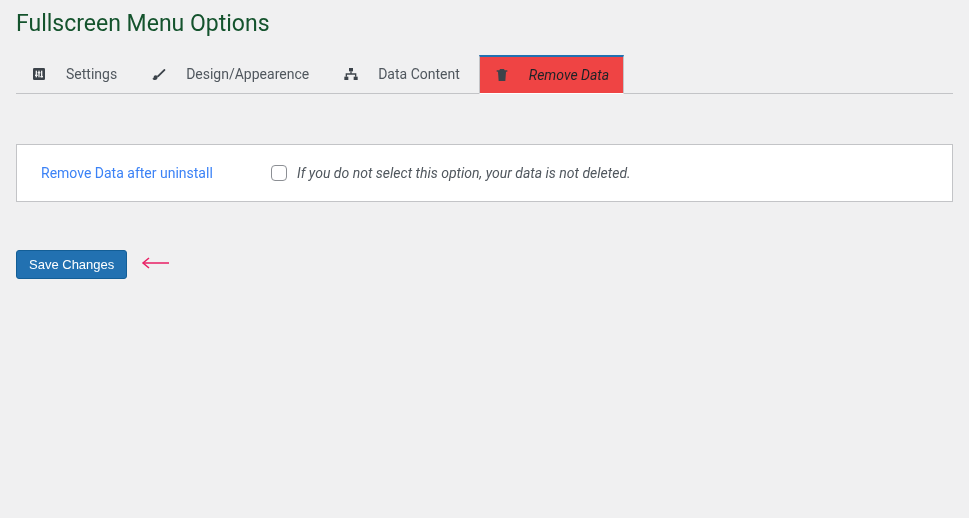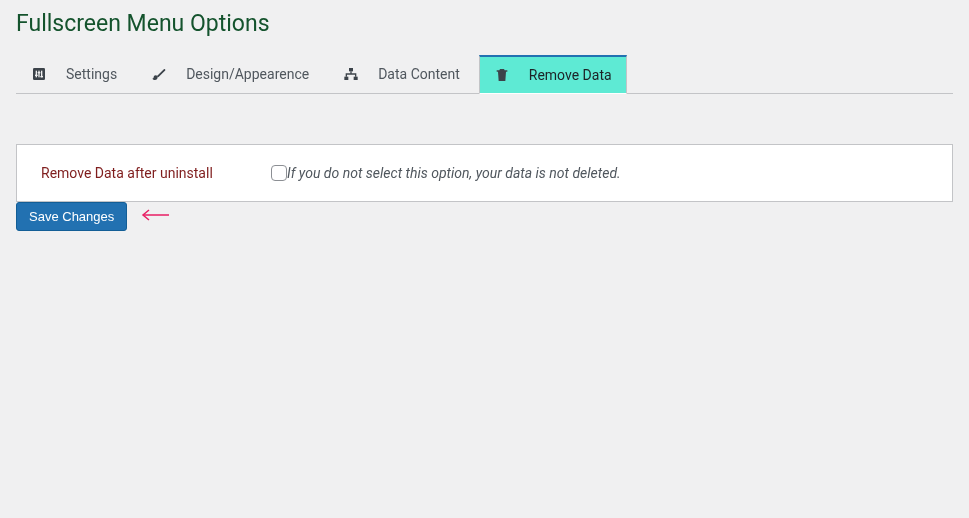--- a/index.html
+++ b/index.html
@@ -32,26 +32,27 @@
       font-size: 14px;
       color: #50575e;
       background: #f0f0f1;
       border: 1px solid transparent;
       border-bottom: none;
       cursor: pointer;
       text-decoration: none;
       margin-right: 4px;
     }
     .nav-tab.active {
-      background: #5eead4;
+      background: #ef4444;
       border-color: #c3c4c7;
       border-top: 2px solid #2271b1;
       border-bottom: 1px solid #fff;
       margin-bottom: -1px;
       color: #1d2327;
+      font-style: italic;
     }
     .nav-tab .icon {
       display: inline-flex;
       width: 16px;
       height: 16px;
       color: #3c434a;
     }
     .settings-box {
       background: #fff;
       border: 1px solid #c3c4c7;
@@ -59,44 +60,46 @@
       padding: 0;
     }
     .setting-row {
       display: flex;
       align-items: center;
       padding: 20px 24px;
     }
     .setting-label {
       width: 230px;
       font-size: 14px;
-      color: #7f1d1d;
+      color: #3b82f6;
       font-weight: 400;
     }
     .setting-control {
       display: flex;
       align-items: center;
+      gap: 10px;
     }
     .checkbox {
       width: 16px;
       height: 16px;
       border: 1px solid #8c8f94;
       border-radius: 4px;
       background: #fff;
       cursor: pointer;
     }
     .setting-desc {
       font-style: italic;
       font-size: 14px;
       color: #50575e;
     }
     .save-row {
       display: flex;
       align-items: center;
       gap: 12px;
+      margin-top: 48px;
     }
     .save-btn {
       background: #2271b1;
       color: #fff;
       border: 1px solid #135e96;
       padding: 6px 12px;
       font-size: 13px;
       border-radius: 3px;
       cursor: pointer;
     }

